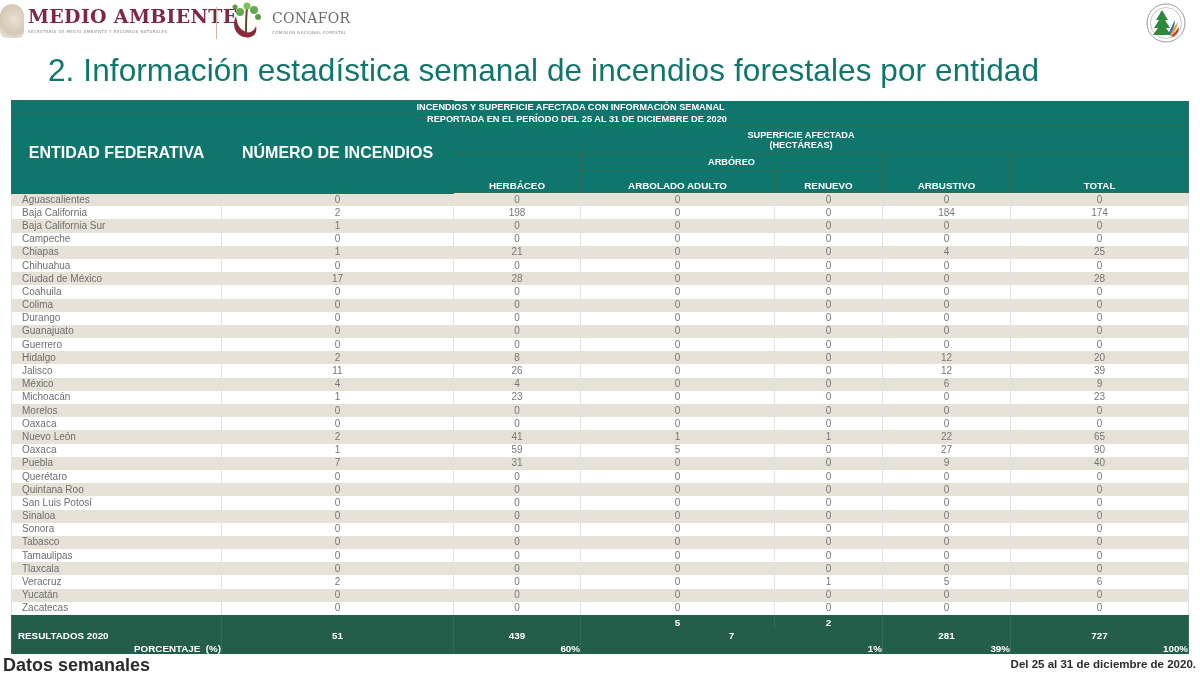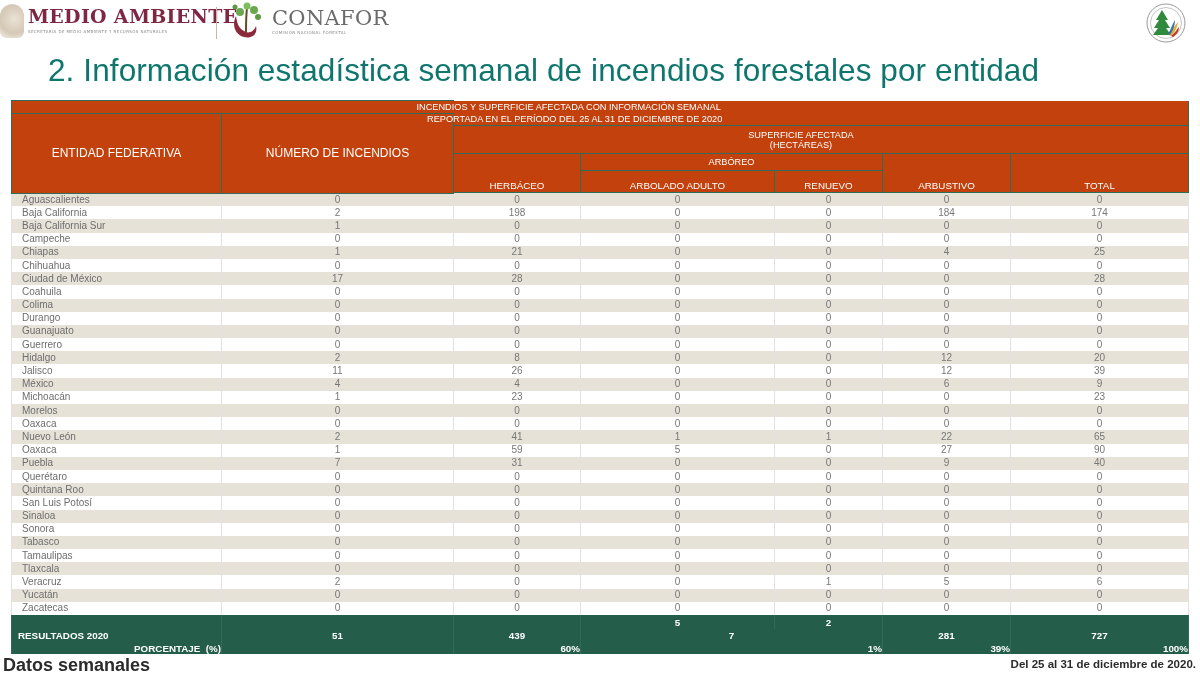--- a/index.html
+++ b/index.html
@@ -8,36 +8,36 @@
 
     .header { position: absolute; top: 0; left: 0; width: 1200px; height: 42px; }
     .logo-seal { position: absolute; left: 0; top: 4px; width: 24px; height: 34px; border-radius: 12px 12px 6px 6px;
       background: radial-gradient(circle at 60% 45%, #e7dccd 0%, #cdbfa9 60%, #f4efe6 100%); opacity: .85; }
     .logo-ma { position: absolute; left: 28px; top: 6px; }
     .logo-ma-title { font-family: "DejaVu Serif", "Liberation Serif", serif; font-size: 19px; font-weight: bold; color: #7d2743; letter-spacing: .3px; line-height: 20px; }
     .logo-ma-sub { font-size: 4px; color: #8a8a8a; letter-spacing: .4px; margin-top: 3px; line-height: 5px; }
     .logo-divider { position: absolute; left: 216px; top: 7px; width: 1px; height: 32px; background: #c9b9a3; }
     .logo-conafor-mark { position: absolute; left: 226px; top: 2px; width: 42px; height: 38px; }
     .logo-conafor { position: absolute; left: 272px; top: 8px; }
-    .logo-conafor-title { font-family: "DejaVu Serif", "Liberation Serif", serif; font-size: 21px; color: #6b6b6b; letter-spacing: .3px; line-height: 20px; }
+    .logo-conafor-title { font-family: "DejaVu Serif", "Liberation Serif", serif; font-size: 14px; color: #6b6b6b; letter-spacing: .3px; line-height: 20px; }
     .logo-conafor-sub { font-size: 4px; color: #8a8a8a; letter-spacing: .4px; margin-top: 2px; line-height: 5px; }
     .logo-right { position: absolute; left: 1145px; top: 2px; width: 42px; height: 42px; }
 
     .page-title { position: absolute; left: 48px; top: 52px; font-family: "Liberation Sans", "DejaVu Sans", sans-serif; font-size: 31.5px; color: #0f766e; letter-spacing: .1px; white-space: nowrap; }
 
     .table-wrap { position: absolute; left: 11px; top: 100px; width: 1177px; }
     table { border-collapse: collapse; width: 1177px; table-layout: fixed; }
     td, th { font-family: "Liberation Sans", "DejaVu Sans", sans-serif; }
-    .hd { background: #c2410c; color: #ffffff; font-weight: normal; font-size: 9.2px; text-align: center; line-height: 10px; border: 1px solid #2f6d58; padding: 0; }
+    .hd { background: #0f766e; color: #ffffff; font-weight: bold; font-size: 9.2px; text-align: center; line-height: 10px; border: 1px solid #2f6d58; padding: 0; }
     .hd-title { height: 13px; border-bottom: none; border-top: none; }
     .hd-title2 { height: 12px; border-top: none; }
     .hd-sup { height: 28px; vertical-align: middle; margin-top: 36px; }
     .hd-arb { height: 17px; }
     .hd-col { height: 22px; vertical-align: bottom; padding-bottom: 1px; font-size: 9.8px; }
-    .hd-entidad { font-size: 12px; vertical-align: middle; }
+    .hd-entidad { font-size: 16px; vertical-align: middle; }
 
     tr.r td { height: 13.2px; font-size: 10px; color: #777777; text-align: center; line-height: 12px; padding: 0; border-left: 1px solid #e2e2e2; border-right: 1px solid #e2e2e2; }
     tr.r td.name { text-align: left; padding-left: 10px; color: #6e6e6e; }
     tr.r:nth-child(even) td { background: #ffffff; }
     tr.r:nth-child(odd) td { background: #e7e2d8; }
 
     .ft { background: #245e4b; color: #ffffff; font-weight: bold; font-size: 9.8px; text-align: center; padding: 0; line-height: 11px; border-left: 1px solid #2f6d58; border-right: 1px solid #2f6d58; }
     .ft-left { text-align: left; padding-left: 6px; }
     .ft-row1 td { height: 14px; }
     .ft-row2 td { height: 13px; }

